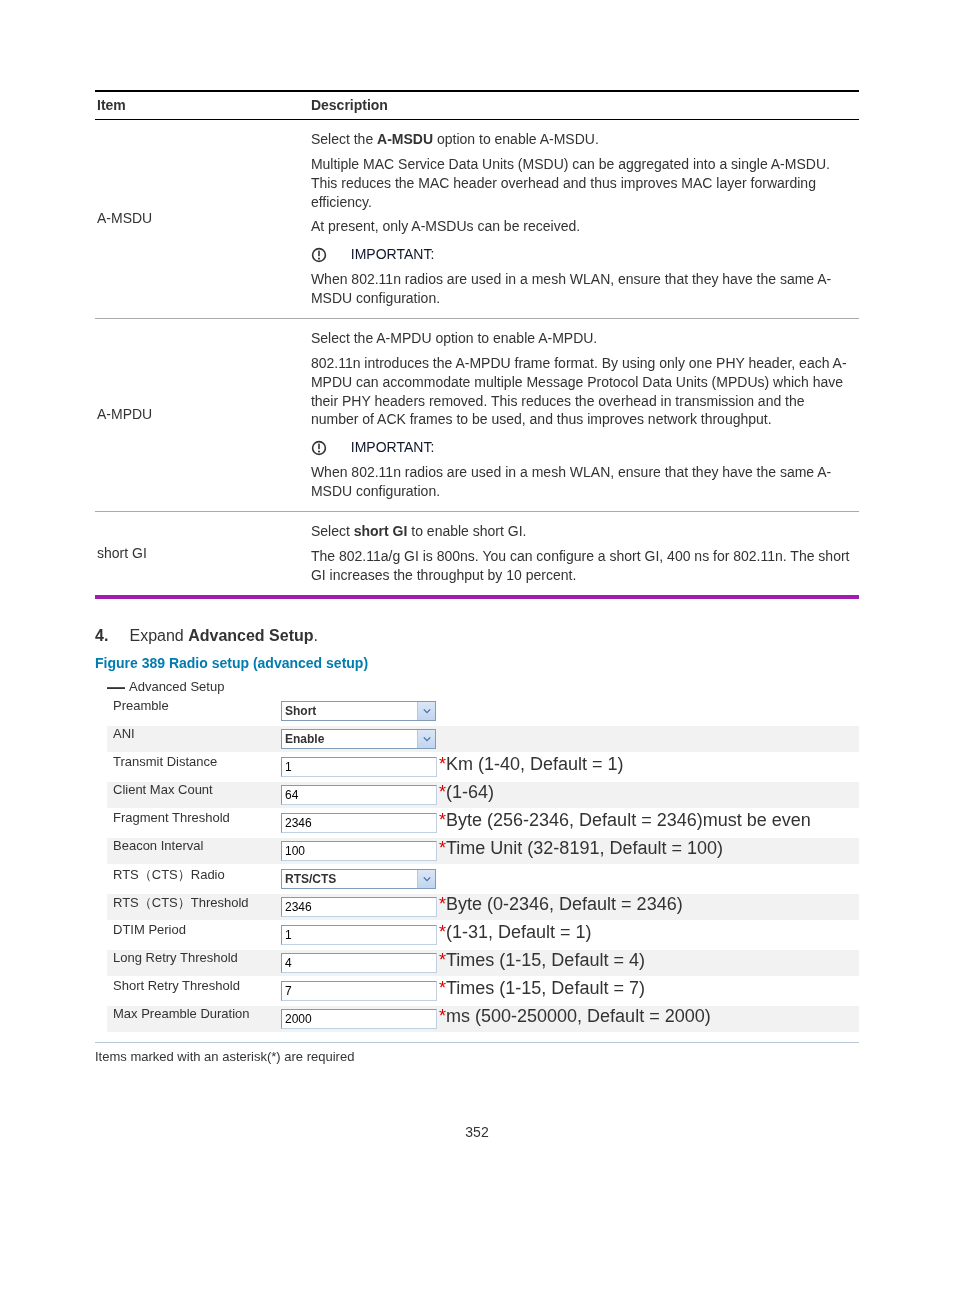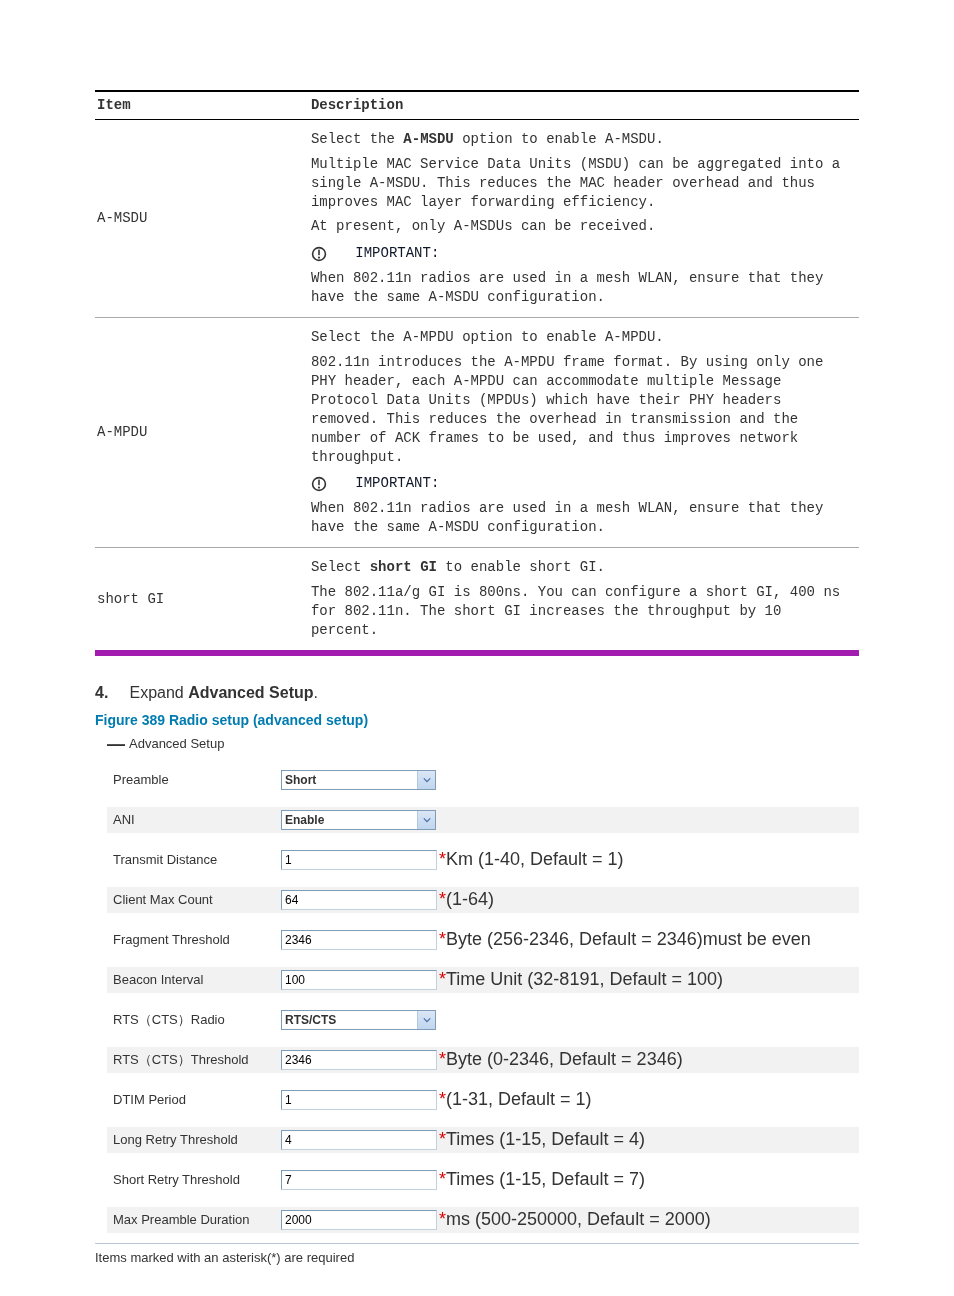--- a/index.html
+++ b/index.html
@@ -13,23 +13,22 @@
   .page {
     width: 954px;
     margin: 0 auto;
     padding: 90px 95px 60px 95px;
     box-sizing: border-box;
   }
   table.ref-table {
     width: 100%;
     border-collapse: collapse;
     border-top: 2px solid #000;
-    border-bottom: 6px solid #a21caf;
+    border-bottom: 4px solid #a21caf;
     margin-bottom: 28px;
-    font-family: Liberation Mono, monospace;
   }
   table.ref-table th, table.ref-table td {
     text-align: left;
     vertical-align: top;
     font-size: 14px;
     line-height: 1.35;
   }
   table.ref-table th {
     font-weight: bold;
     border-bottom: 1.5px solid #000;
@@ -96,24 +95,23 @@
   .form-header .dash {
     font-weight: bold;
     font-size: 18px;
     line-height: 10px;
     vertical-align: middle;
     display: inline-block;
     margin-right: 4px;
   }
   .form-row {
     display: flex;
-    align-items: center;
     background: #f2f2f2;
     min-height: 26px;
-    margin-top: 14px;
+    margin-top: 2px;
   }
   .form-row:nth-child(odd) {
     background: #ffffff;
   }
   .form-label {
     width: 168px;
     padding-left: 6px;
     flex: none;
   }
   .form-control-cell {

